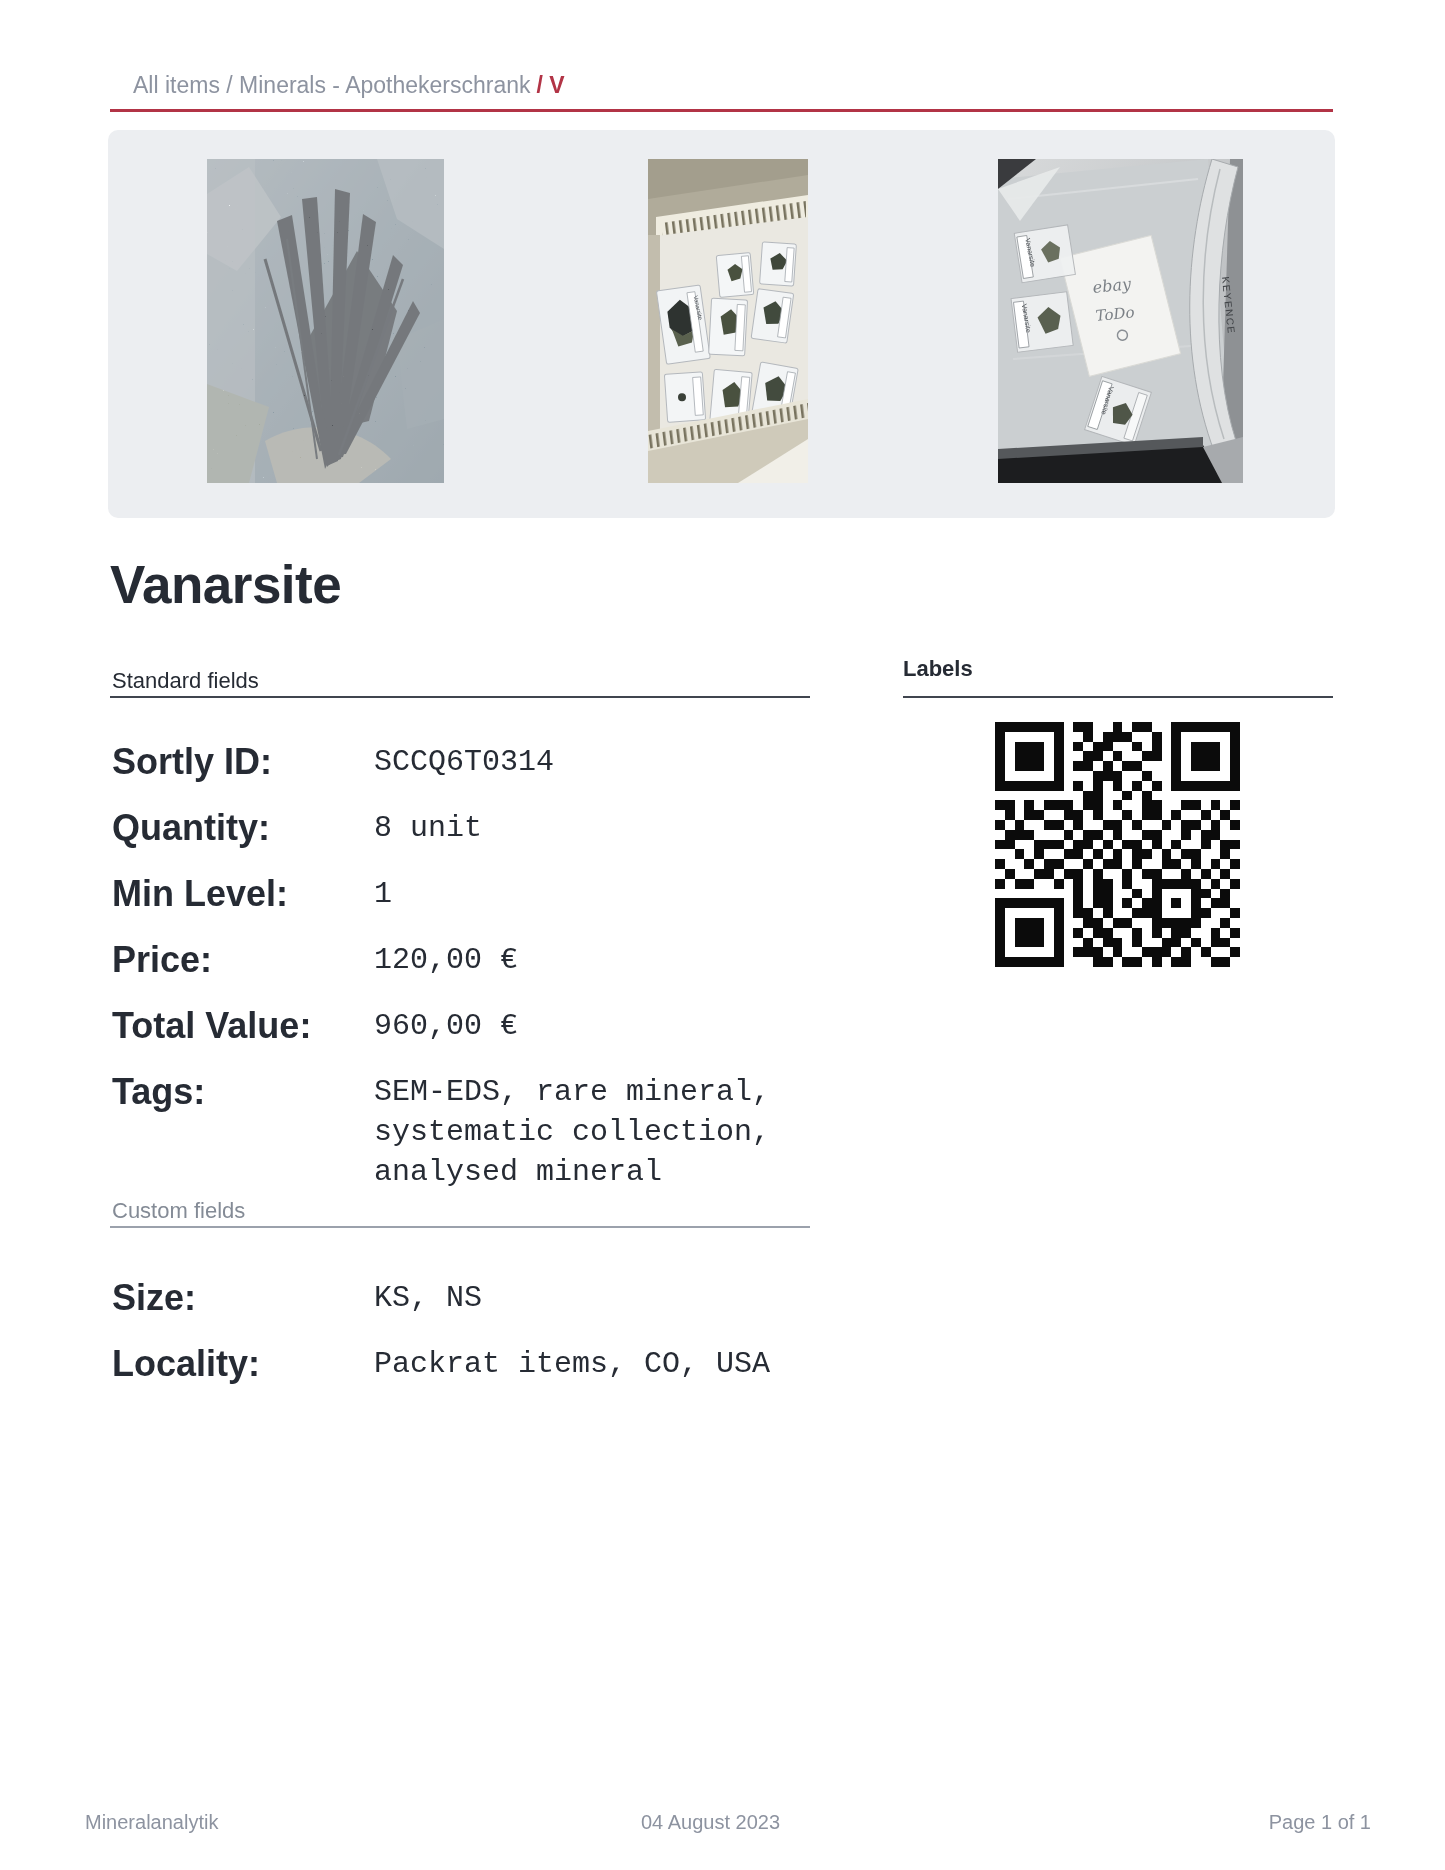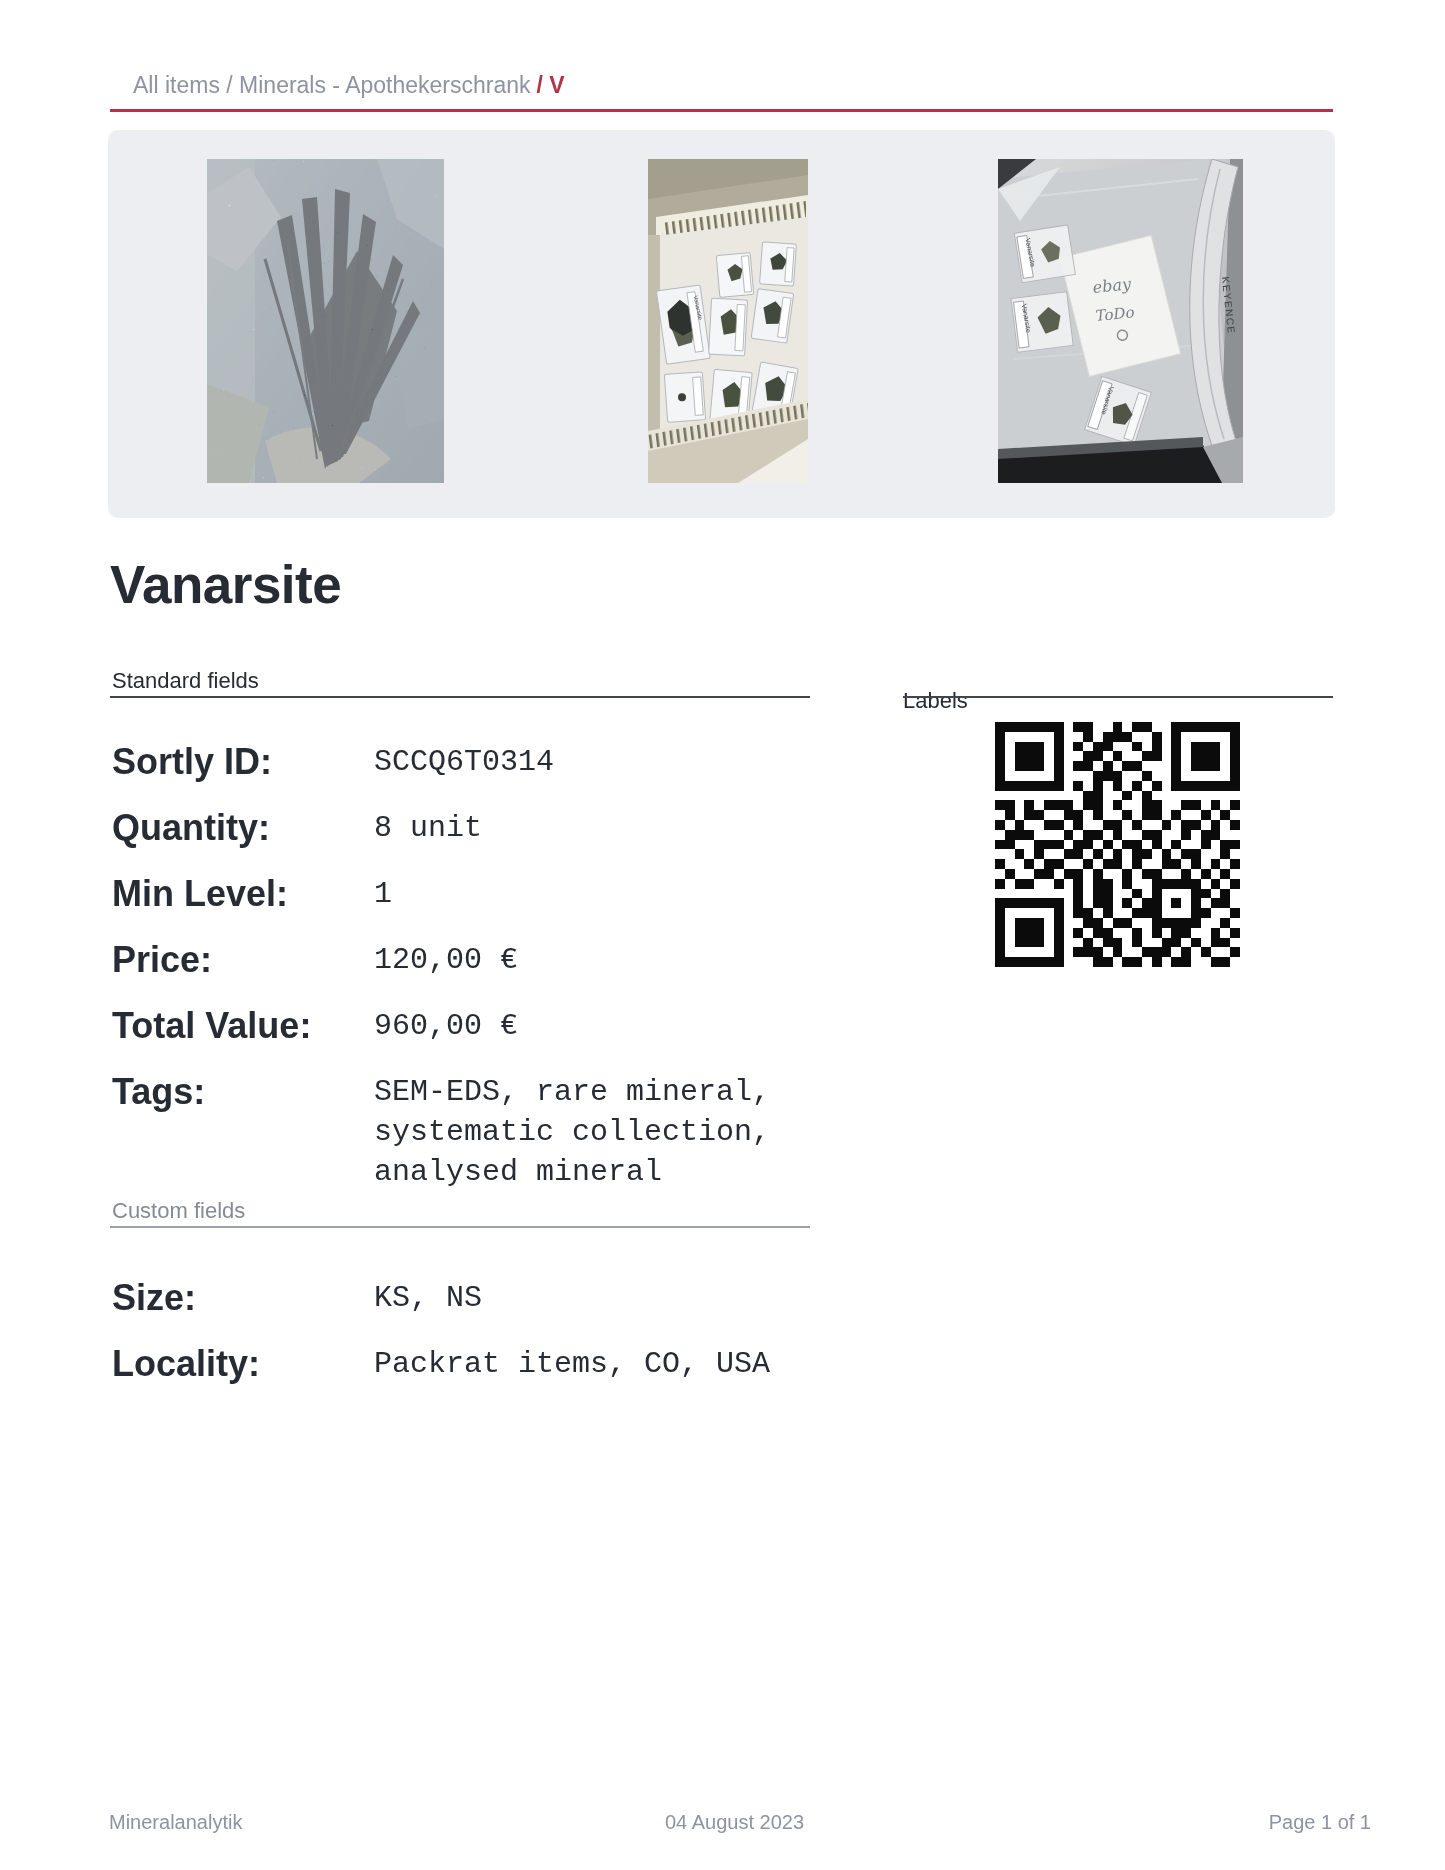--- a/index.html
+++ b/index.html
@@ -25,36 +25,36 @@
   .photo{position:absolute;top:159px;height:324px;overflow:hidden;}
   .photo svg{display:block;width:100%;height:100%;}
   .photo1{left:207px;width:237px;}
   .photo2{left:648px;width:160px;}
   .photo3{left:998px;width:245px;}
   
   .title{position:absolute;left:110px;top:556px;font-size:53px;font-weight:bold;letter-spacing:-0.5px;line-height:58px;}
   
   .sec-header{position:absolute;font-size:22px;line-height:26px;}
   .sec-standard{left:112px;top:668px;color:var(--text-dark);text-align:center;}
-  .sec-labels{left:903px;top:688px;color:var(--text-dark);}
+  .sec-labels{left:903px;top:656px;color:var(--text-dark);font-weight:bold;}
   .sec-custom{left:112px;top:1198px;color:var(--custom-header);}
   .sec-rule{position:absolute;height:2px;}
   .rule-standard{left:110px;top:696px;width:700px;background:var(--underline-dark);}
   .rule-labels{left:903px;top:696px;width:430px;background:var(--underline-dark);}
   .rule-custom{left:110px;top:1226px;width:700px;background:var(--custom-underline);}
   
   .field-row{position:absolute;left:112px;width:800px;}
   .field-label{position:absolute;left:0;top:0;font-size:36px;font-weight:bold;line-height:40px;color:var(--text-dark);white-space:nowrap;}
   .field-value{position:absolute;left:262px;top:0;width:520px;font-size:30px;line-height:40px;color:var(--text-dark);font-family:Liberation Mono, monospace;}
   
   .qr{position:absolute;left:995px;top:722px;width:245px;height:245px;}
   .qr svg{display:block;width:100%;height:100%;shape-rendering:crispEdges;}
   .qr rect{fill:#0b0b0b;}
   
-  .footer-item{position:absolute;top:1810px;font-size:20px;line-height:24px;color:var(--text-gray);white-space:nowrap;margin-left:24px;}
+  .footer-item{position:absolute;top:1810px;font-size:20px;line-height:24px;color:var(--text-gray);white-space:nowrap;}
   .footer-left{left:85px;}
   .footer-center{left:0;width:1421px;text-align:center;}
   .footer-right{right:74px;}
 </style>
 </head>
 <body>
 
 <div class="page">
 
   <div class="breadcrumb">

